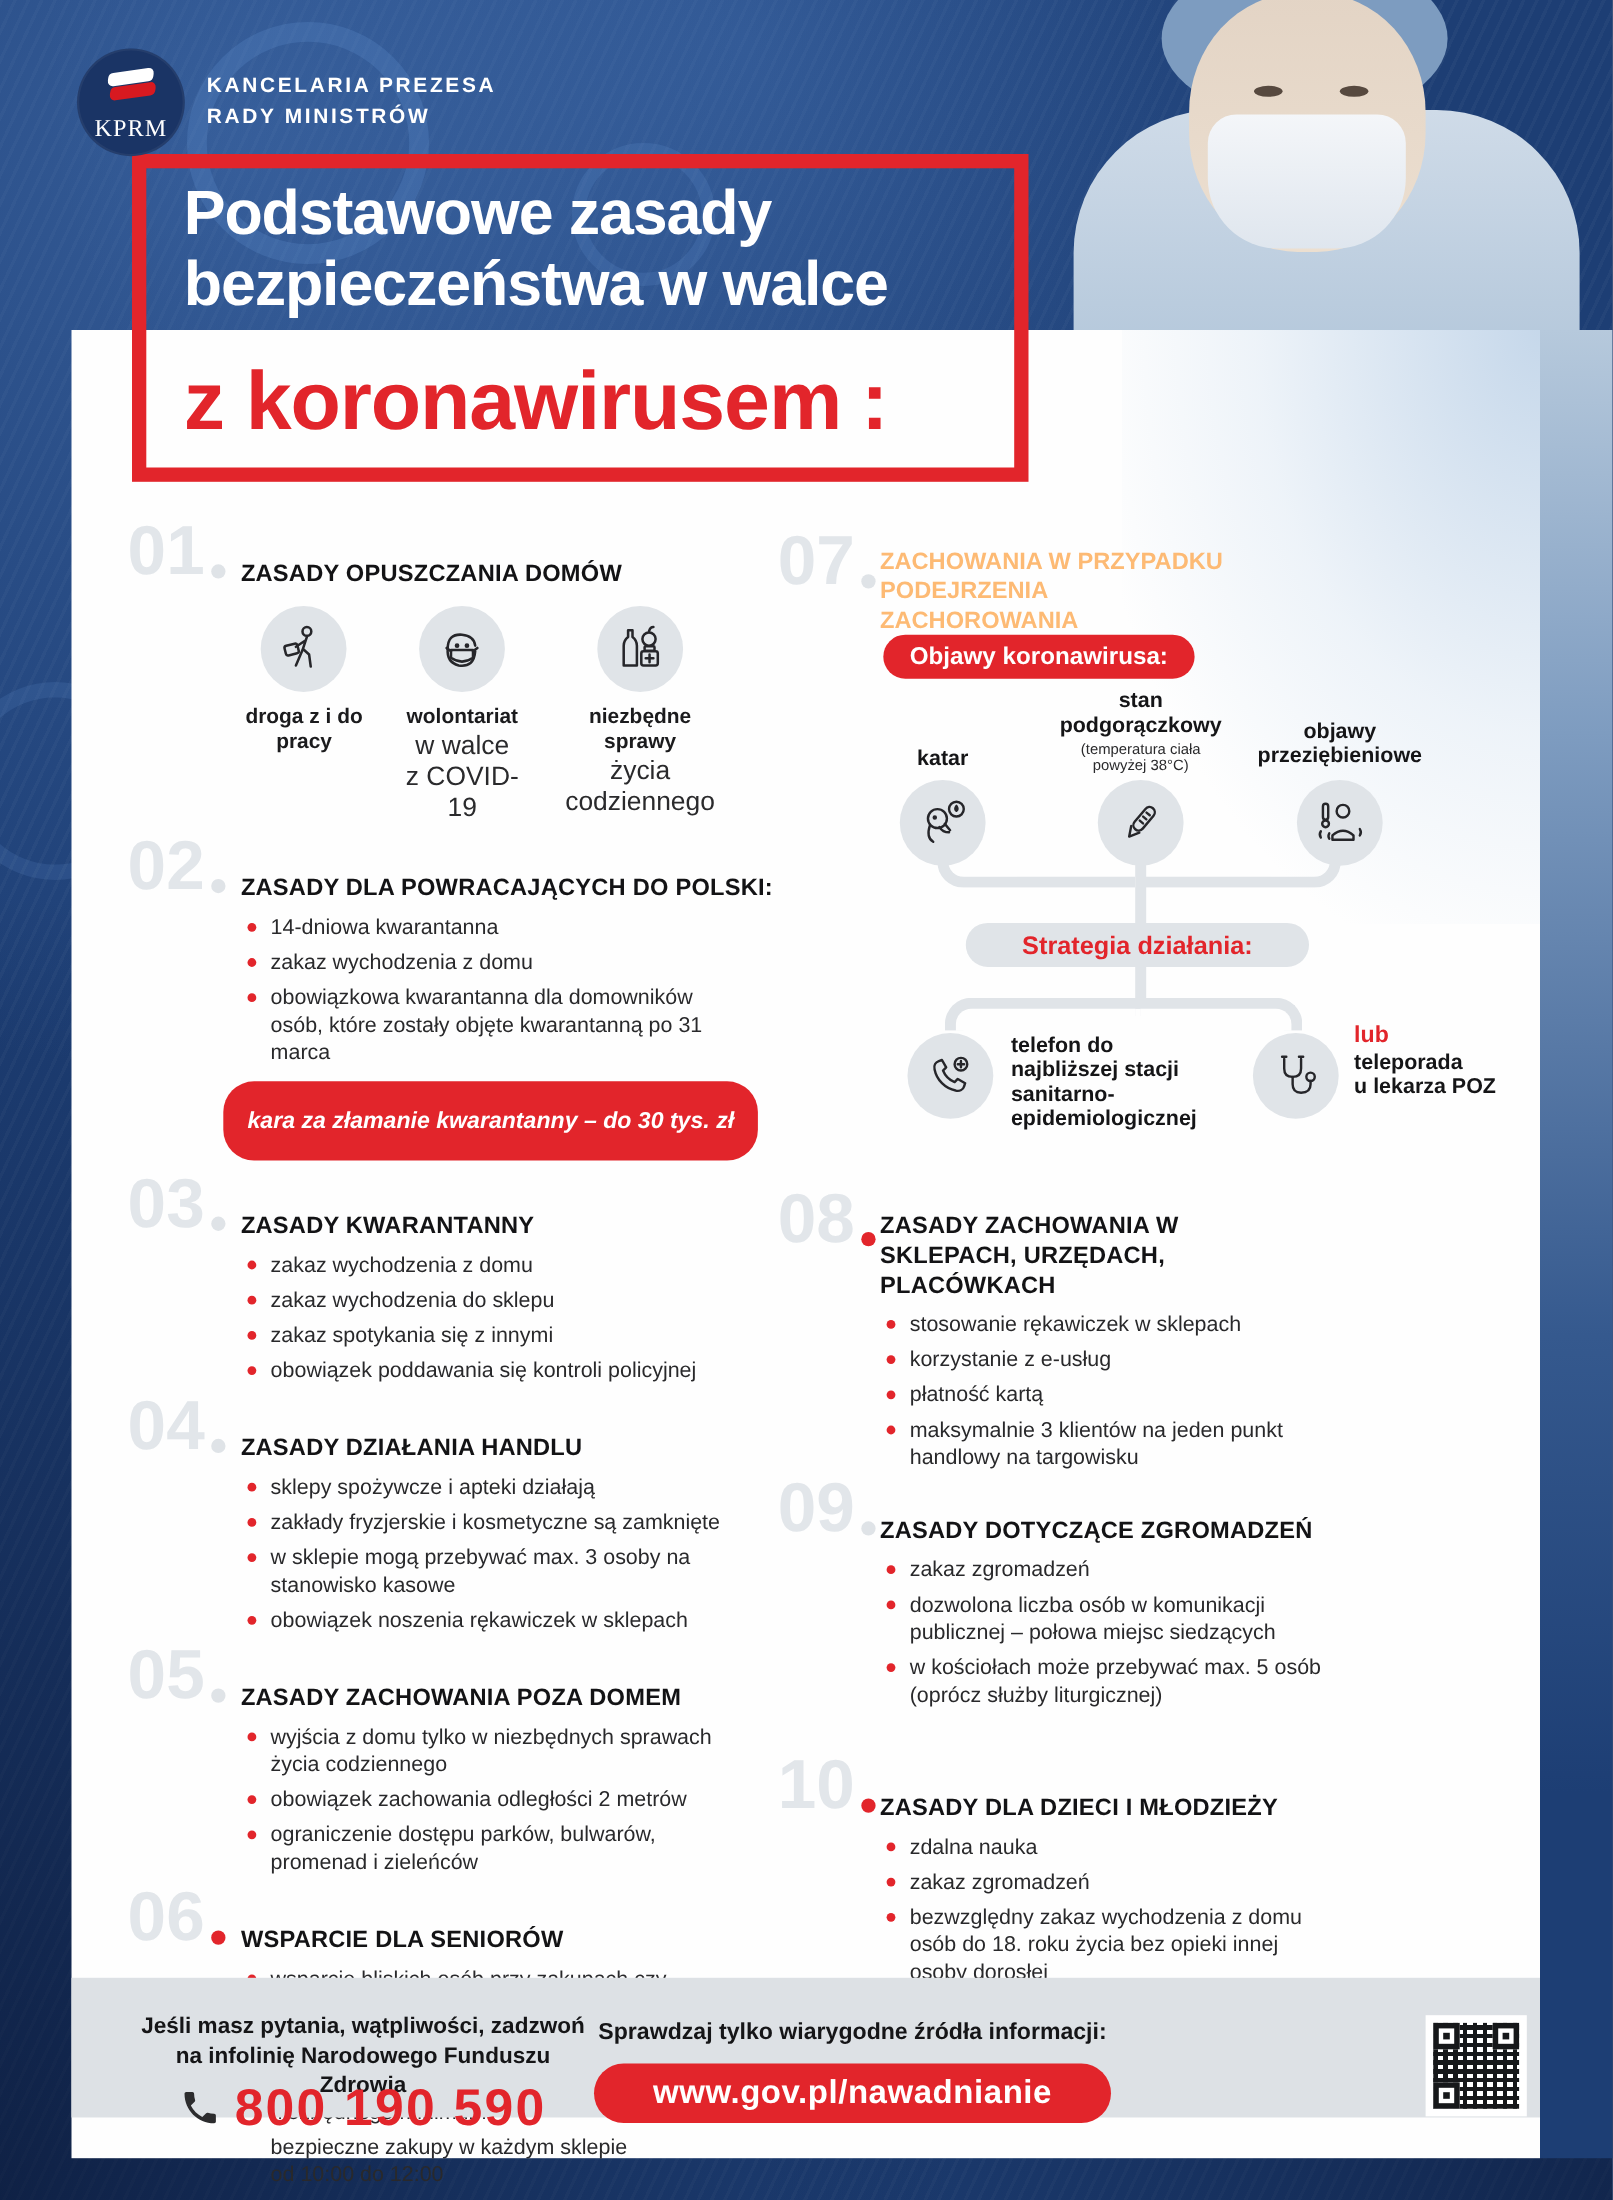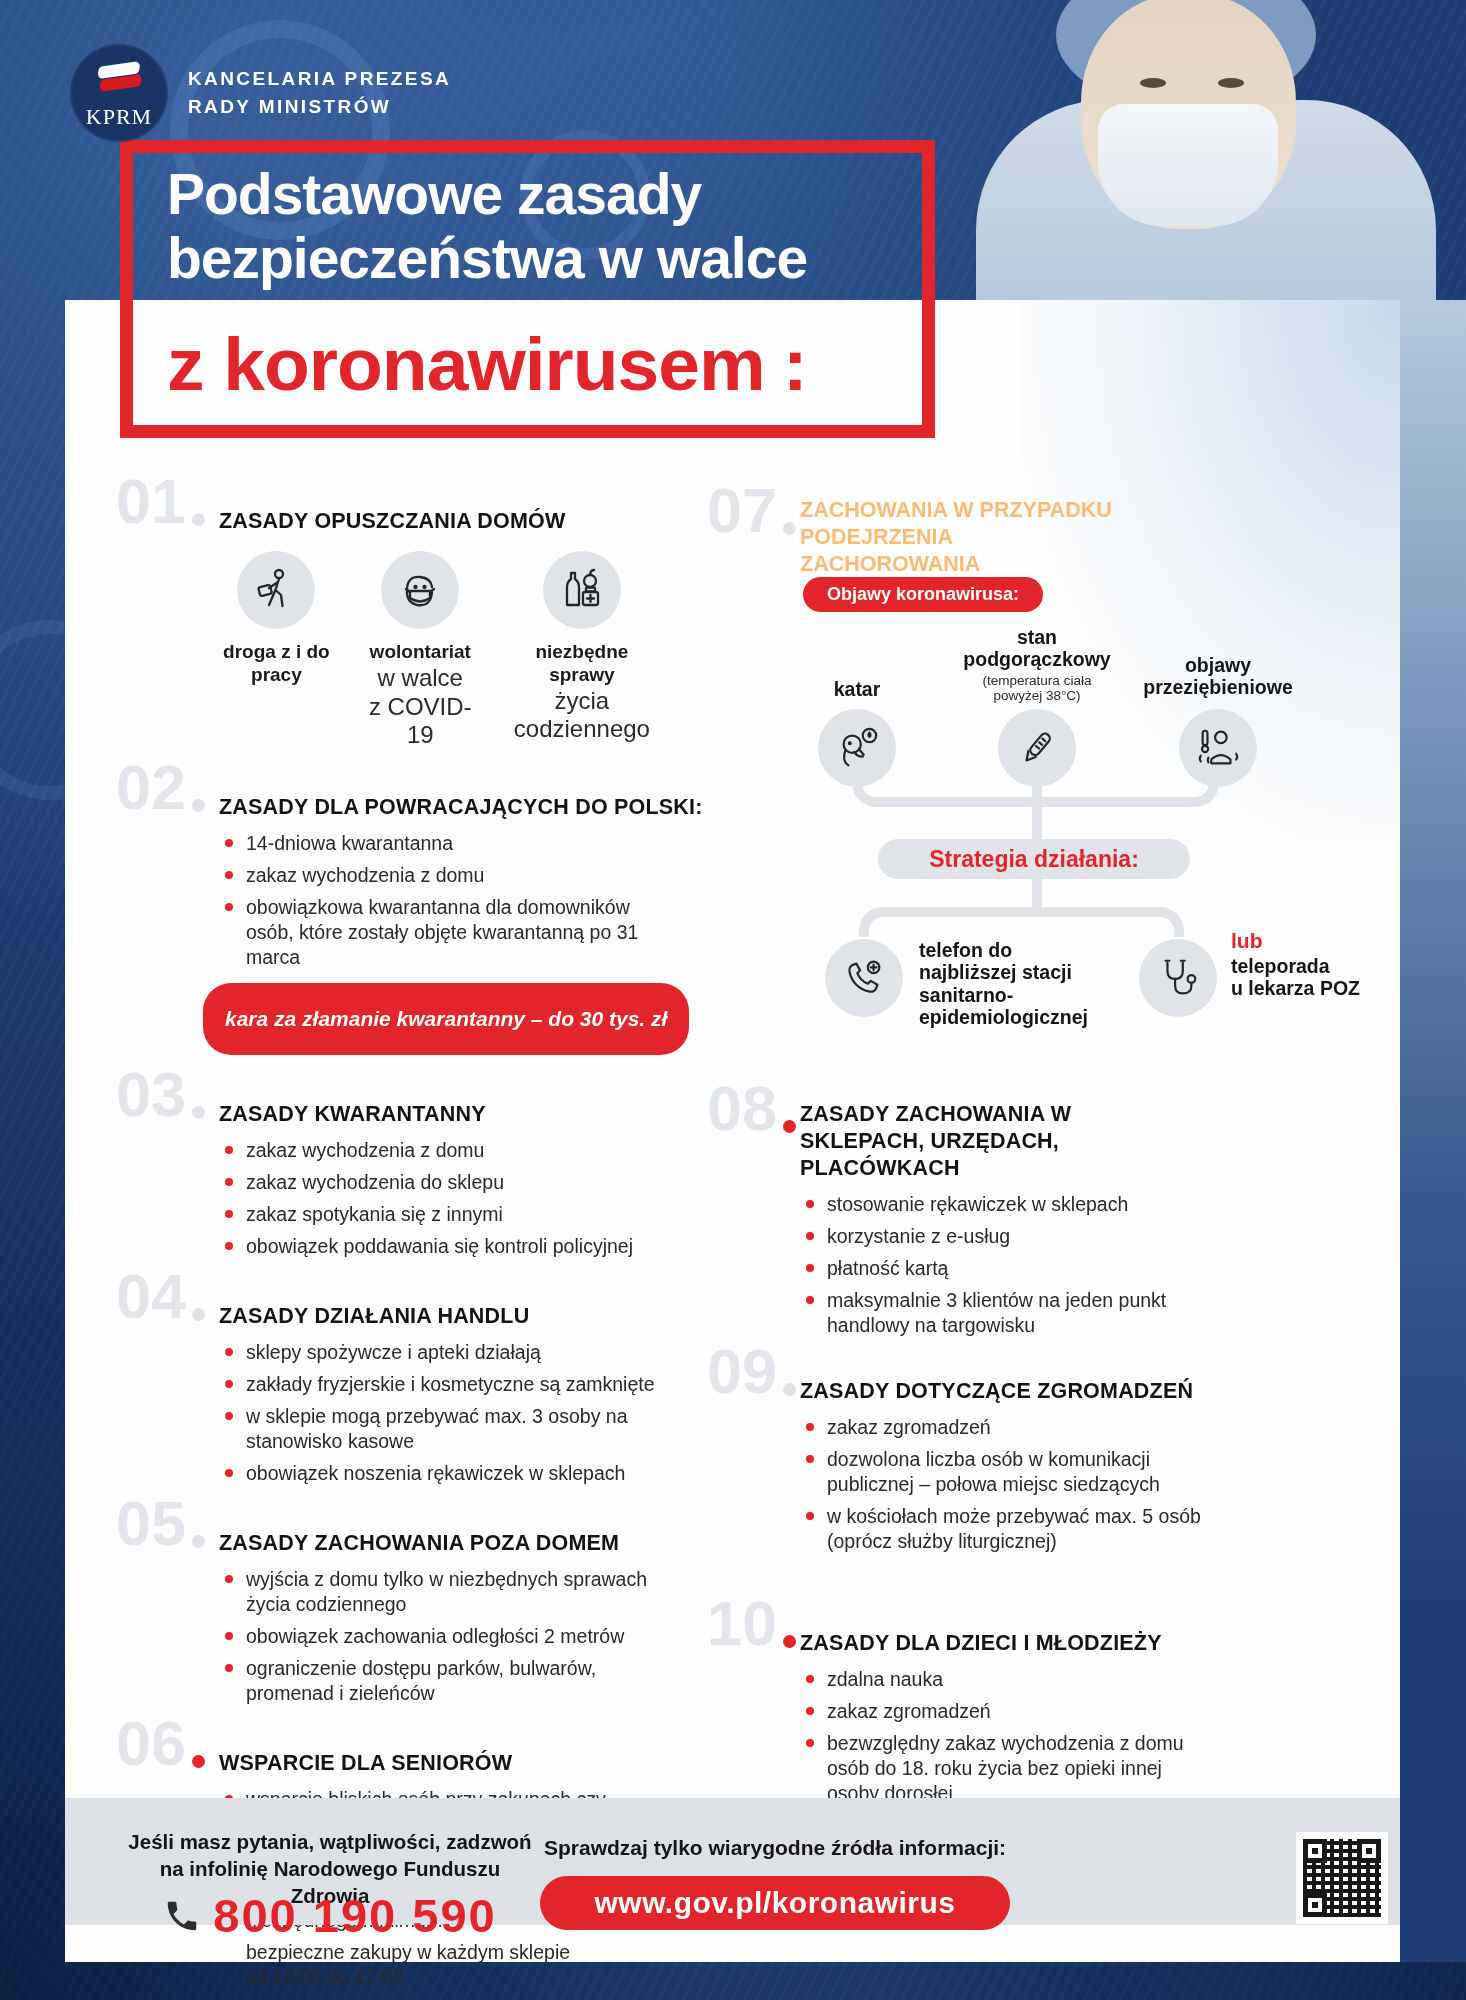--- a/index.html
+++ b/index.html
@@ -89,21 +89,21 @@
   .icon-circle svg{ width:48px; height:48px; stroke:#26262a; stroke-width:2.3; fill:none;
                 stroke-linecap:round; stroke-linejoin:round; }
   .icap-b{ font-weight:700; font-size:19px; line-height:1.2; color:#1b1b1d; }
   .icap-r{ font-weight:400; font-size:24px; line-height:1.2; color:#2a2a2c; }
 
   
   .sec07{ position:relative; height:584px; }
   .s07-title{ position:absolute; left:97px; top:10px; width:335px; font-size:21.5px; font-weight:800;
               color:#fdba74; line-height:1.26; }
   .pill-red{ position:absolute; left:100px; top:90px; background:#e2252b; color:#fff; font-weight:700;
-              font-size:18px; padding:7px 24px; border-radius:26px; white-space:nowrap; }
+              font-size:22px; padding:7px 24px; border-radius:26px; white-space:nowrap; }
   .sym-label{ position:absolute; text-align:center; font-weight:700; font-size:19.5px; line-height:1.12; color:#151517; }
   .sym-sub{ display:block; font-weight:400; font-size:13.5px; line-height:1.12; color:#2a2a2c; margin-top:2px; }
   .sym-circle,.opt-circle{ position:absolute; width:78px; height:78px; border-radius:50%; background:#e0e4e8;
               display:flex; align-items:center; justify-content:center; }
   .sym-circle svg,.opt-circle svg{ width:46px; height:46px; stroke:#26262a; stroke-width:2.3; fill:none;
               stroke-linecap:round; stroke-linejoin:round; }
   .cn{ position:absolute; border-color:#e0e4e8; }
   .cn-el-left{ left:149px; top:288px; width:180px; height:32px; border-left:10px solid #e0e4e8;
                border-bottom:10px solid #e0e4e8; border-bottom-left-radius:24px; }
   .cn-el-right{ left:334px; top:288px; width:182px; height:32px; border-right:10px solid #e0e4e8;
@@ -433,21 +433,21 @@
   <div class="footer">
     <div class="f-info preline">Jeśli masz pytania, wątpliwości, zadzwoń
 na infolinię Narodowego Funduszu Zdrowia</div>
     <div class="f-phone">
       <svg viewBox="0 0 24 24">
           <path d="M6.62 10.79c1.44 2.83 3.76 5.14 6.59 6.59l2.2-2.2c.27-.27.67-.36 1.02-.24 1.12.37 2.33.57 3.57.57.55 0 1 .45 1 1V20c0 .55-.45 1-1 1-9.39 0-17-7.61-17-17 0-.55.45-1 1-1h3.5c.55 0 1 .45 1 1 0 1.25.2 2.45.57 3.57.11.35.03.74-.25 1.02l-2.2 2.2z"></path>
         </svg>
       <span class="f-number">800 190 590</span>
     </div>
     <div class="f-src">Sprawdzaj tylko wiarygodne źródła informacji:</div>
-    <div class="f-url">www.gov.pl/koronawirus</div>
+    <div class="f-url">www.gov.pl/nawadnianie</div>
     <div class="f-qr">
       <div class="qr-pat">
         <div class="fq tl"></div>
           <div class="fq tr"></div>
           <div class="fq bl"></div>
       </div>
     </div>
   </div>
 </div>
 

